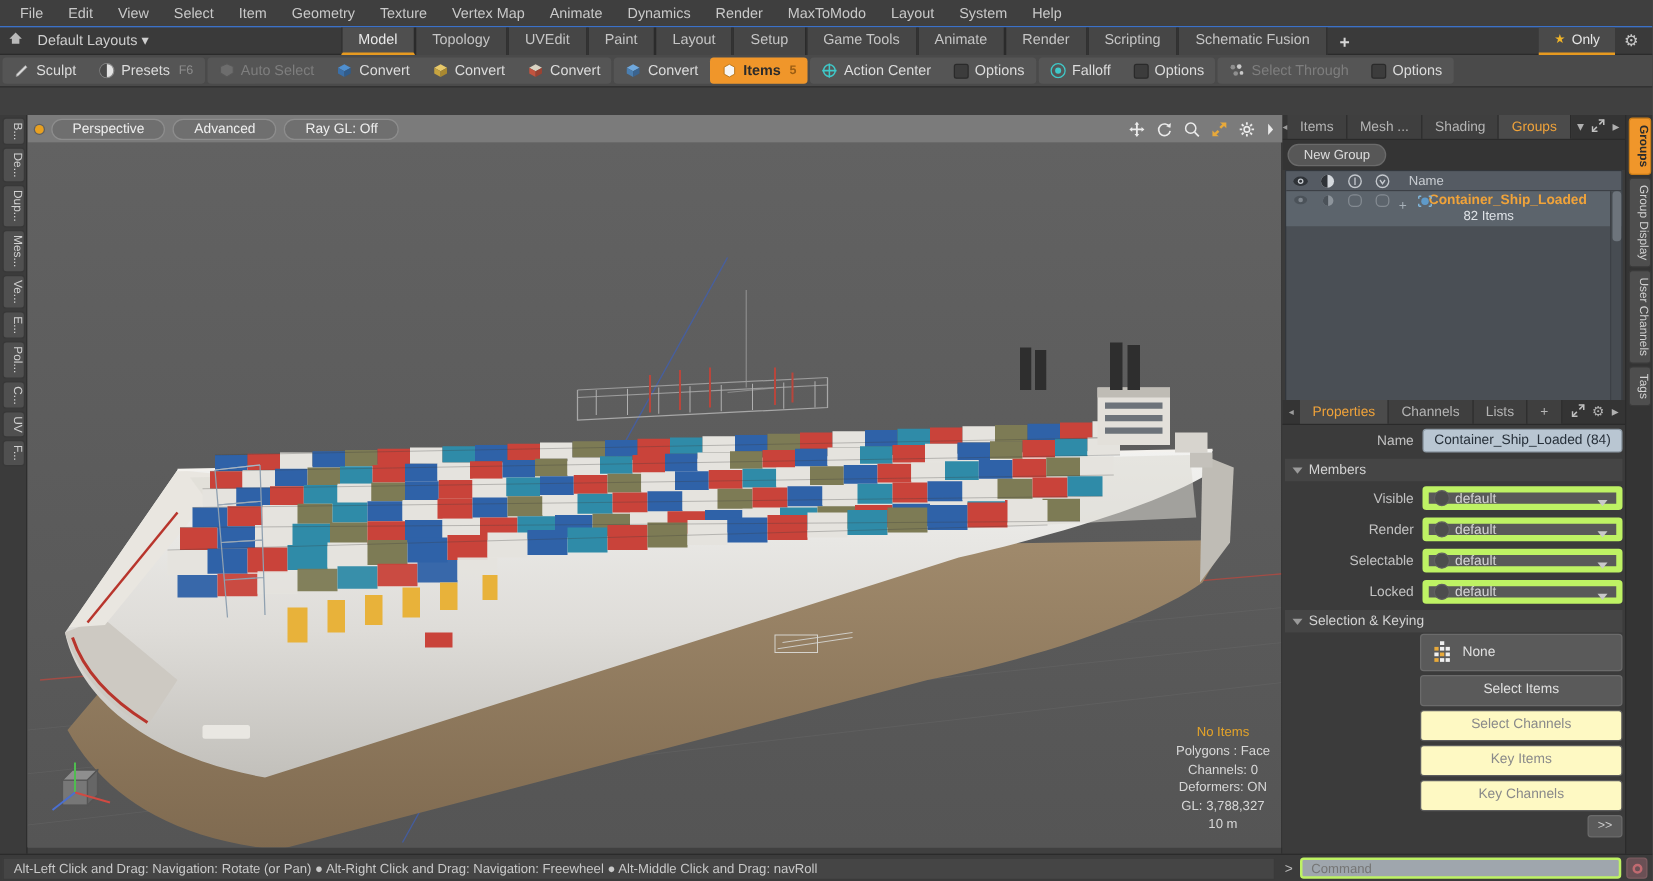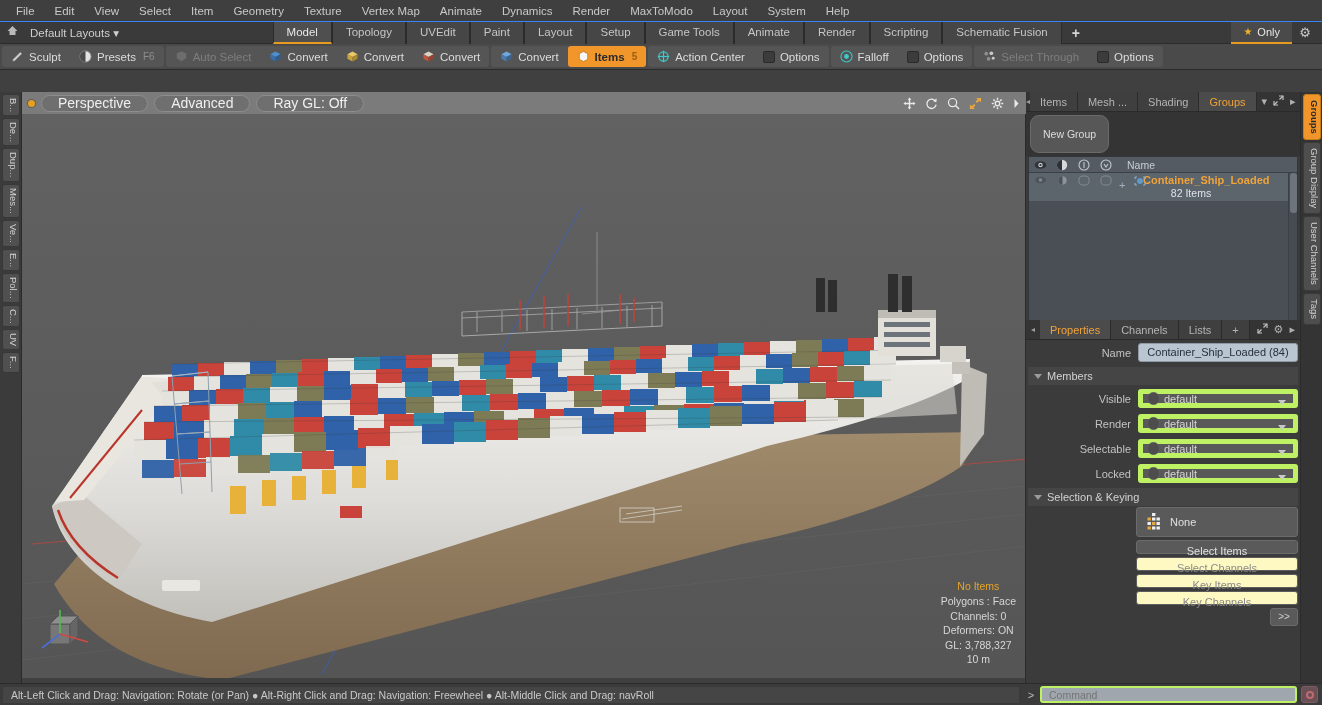--- a/index.html
+++ b/index.html
@@ -64,21 +64,21 @@
          writing-mode:vertical-rl; text-orientation:mixed; white-space:nowrap;
          overflow:hidden; text-align:center; padding:3px 0;}
 
   
   .viewport{ position:absolute; left:22px; top:92px; width:1004px; height:586px;
              background:#5a5a5a; overflow:hidden;}
   .vp-header{ height:22px; background:#7b7b7b; display:flex; align-items:center; gap:6px; padding:0 6px;
               position:relative; z-index:5;}
   .vp-dot{ width:7px;height:7px;border-radius:50%;background:#e8a020; box-shadow:0 0 0 1px #5f5f5f;}
   .vp-pill{ background:#6f6f6f; border:1px solid #8d8d8d; border-radius:9px; color:#efefef;
-            font-size:14px; padding:1px 16px; line-height:13px;}
+            font-size:11px; padding:1px 16px; line-height:13px;}
   .vp-tools{ margin-left:auto; display:flex; align-items:center; gap:9px; color:#e4e4e4;}
   .vp-tools svg{ display:block;}
   .vp-canvas{ position:absolute; inset:22px 0 0 0; background:#595959;}
 
   .stats{ position:absolute; right:10px; bottom:11px; text-align:center; font-size:10.5px;
           color:#d7d7d7; line-height:14.6px; z-index:6;}
   .stats .hl{ color:#e5a429; }
 
   .axis-gizmo{ position:absolute; left:14px; bottom:16px; width:60px; height:60px; z-index:6;}
 
@@ -87,21 +87,21 @@
   .panelhdr{ height:20px; display:flex; align-items:stretch; background:#343434;
              border-bottom:1px solid #2a2a2a;}
   .ph-arrow{ width:14px; display:flex; align-items:center; justify-content:center; color:#9c9c9c; font-size:8px;}
   .ph-tab{ padding:0 10px; line-height:20px; font-size:11px; color:#b4b4b4; background:#3f3f3f;
            border-right:1px solid #2b2b2b; white-space:nowrap;}
   .ph-tab.active{ background:#4b4b4b; color:#f0a33a; }
   .ph-right{ margin-left:auto; display:flex; align-items:center; gap:6px; padding:0 5px; color:#b0b0b0;}
 
   .newgroup{ background:#343434; padding:3px 4px;}
   .ng-btn{ display:inline-block; background:#575757; border:1px solid #6a6a6a; border-radius:9px;
-           color:#ddd; font-size:10.5px; padding:12px 12px;}
+           color:#ddd; font-size:10.5px; padding:2px 12px;}
 
   .listwrap{ background:#4a4f55; margin:0 2px; height:198px; position:relative;
              border:1px solid #33373c;}
   .lcols{ display:flex; height:16px; background:#555b63; border-bottom:1px solid #3c4046;}
   .lcol-ico{ width:22px; display:flex; align-items:center; justify-content:center;}
   .lcol-name{ flex:1; padding-left:10px; line-height:16px; color:#c9cdd2; font-size:10.5px;}
   .lrow{ display:flex; height:28px; background:#5c646c; position:relative;}
   .lrow .lcol-ico{ align-items:flex-start; padding-top:2px;}
   .lrow-main{ flex:1; position:relative; padding-left:8px;}
   .plus{ position:absolute; left:2px; top:6px; color:#a7b0b8; font-size:11px;}
@@ -123,21 +123,21 @@
                 margin:0 4px; flex:none;}
   .pdrop .val{ color:#d6d6d6; font-size:11px; }
   .pdrop .car{ position:absolute; right:7px; top:6px; width:0;height:0;
                border-left:4.5px solid transparent; border-right:4.5px solid transparent;
                border-top:5px solid #c9c9c9;}
   .section{ display:flex; align-items:center; gap:5px; height:18px; margin:2px 2px 1px 2px;
             background:#454545; padding-left:6px; color:#d2d2d2; font-size:11px;}
   .tri{ width:0;height:0;border-left:4px solid transparent;border-right:4px solid transparent;
         border-top:5px solid #9a9a9a;}
   .btnrow{ display:flex; justify-content:flex-end; padding:0 2px 3px 2px;}
-  .pbtn{ width:162px; height:14px; background:#5a5a5a; border:1px solid #6b6b6b; border-radius:3px;
+  .pbtn{ width:162px; height:25px; background:#5a5a5a; border:1px solid #6b6b6b; border-radius:3px;
          color:#e0e0e0; font-size:11px; line-height:20px; text-align:center;}
   .pbtn.dim{ color:#8a8a8a; background:#fef9c3; border-color:#5c5c5c;}
   .pbtn.none{ height:30px; display:flex; align-items:center; gap:8px; padding-left:9px; text-align:left;}
   .chip{ width:16px; height:20px; flex:none;}
   .ggbtn{ width:28px; height:18px; background:#5a5a5a; border:1px solid #6b6b6b; border-radius:3px;
           color:#cfcfcf; font-size:10px; line-height:16px; text-align:center;}
 
   
   .rightstrip{ position:absolute; left:1300px; top:92px; width:22px; bottom:22px; background:#343434;
                border-left:1px solid #2b2b2b;}

